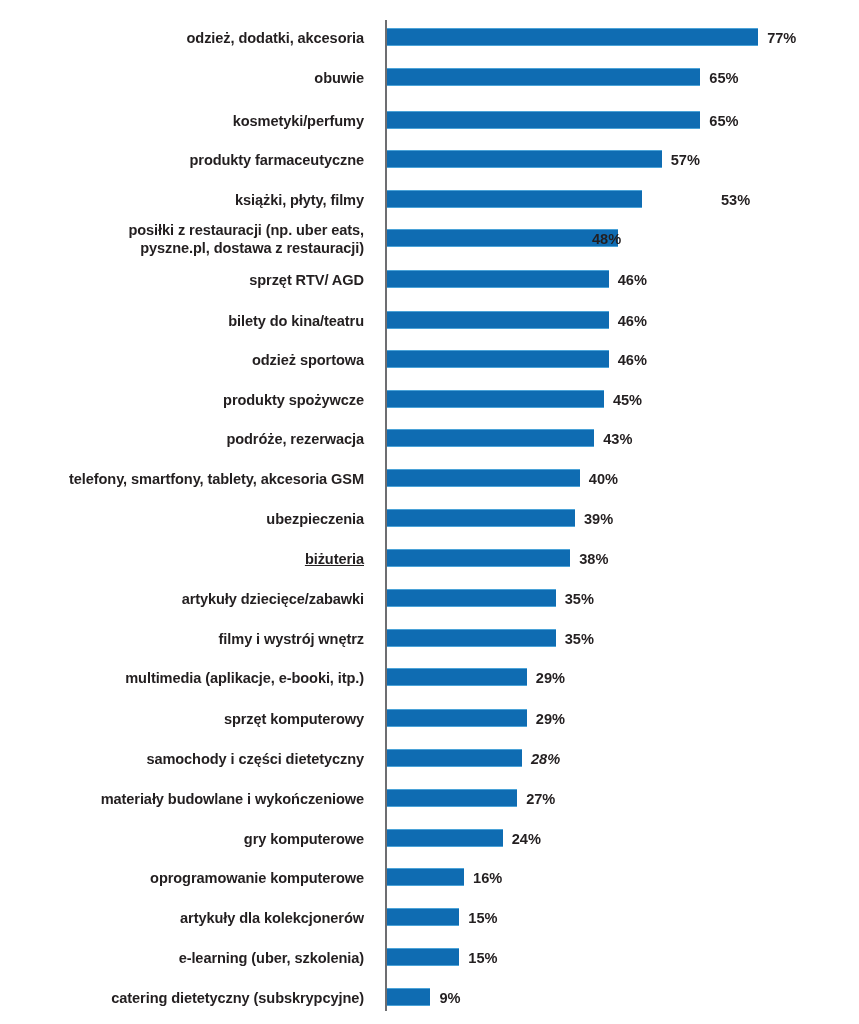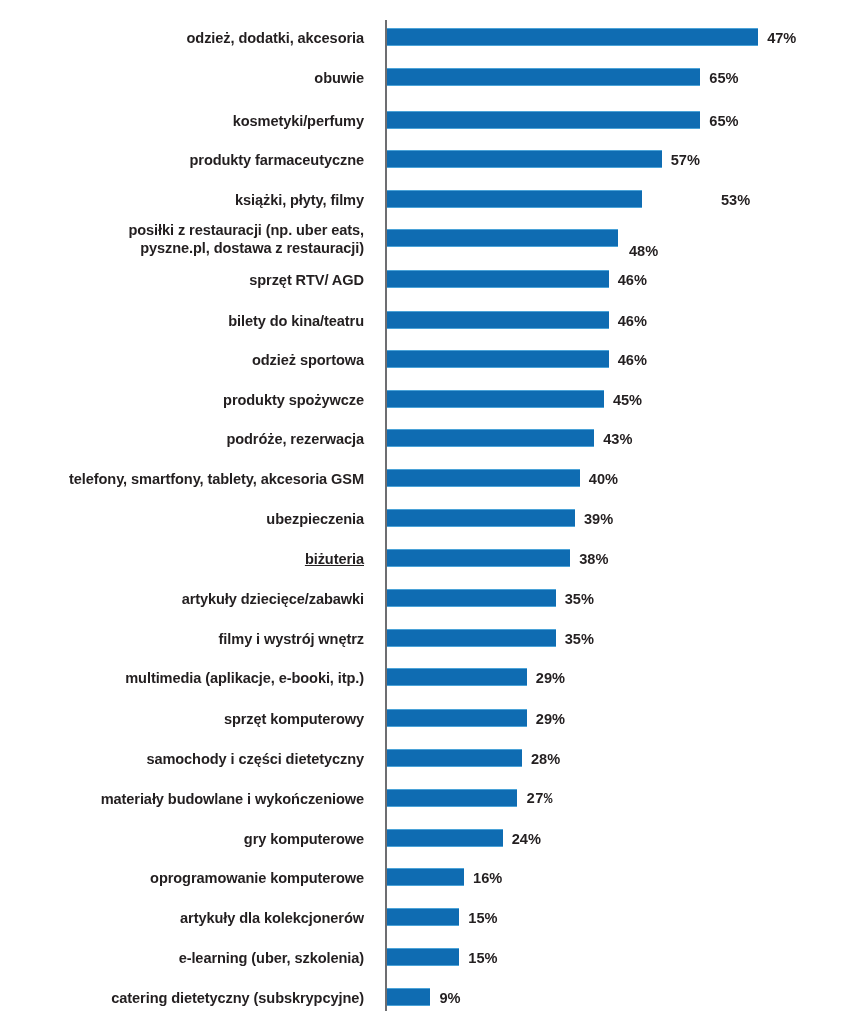--- a/index.html
+++ b/index.html
@@ -93,21 +93,21 @@
 <div id="chart-root">
 
   <div id="axis-line"></div>
 
   <div id="rows">
       <div class="bar-row" style="top: 0px;">
         <div class="row-label" style="top: 29px;">odzież, dodatki, akcesoria</div>
         <div class="bar-track" style="top: 28px; width: 371.14px;">
           <div class="bar" style="width: 371.14px;"></div>
         </div>
-        <div class="bar-value" style="top: 27px; left: 767.14px;">47%</div>
+        <div class="bar-value" style="top: 27px; left: 767.14px;">77%</div>
       </div>
       <div class="bar-row" style="top: 0px;">
         <div class="row-label" style="top: 69px;">obuwie</div>
         <div class="bar-track" style="top: 68px; width: 313.3px;">
           <div class="bar" style="width: 313.3px;"></div>
         </div>
         <div class="bar-value" style="top: 67px; left: 709.3px;">65%</div>
       </div>
       <div class="bar-row" style="top: 0px;">
         <div class="row-label" style="top: 112px;">kosmetyki/perfumy</div>
@@ -129,21 +129,21 @@
           <div class="bar" style="width: 255.46px;"></div>
         </div>
         <div class="bar-value" style="top: 189px; left: 685px; margin-left: 36px;">53%</div>
       </div>
       <div class="bar-row" style="top: 0px;">
         <div class="row-label" style="top: 221px;">posiłki z restauracji (np. uber eats,
 pyszne.pl, dostawa z restauracji)</div>
         <div class="bar-track" style="top: 229px; width: 231.36px;">
           <div class="bar" style="width: 231.36px;"></div>
         </div>
-        <div class="bar-value" style="top: 228px; left: 629px; margin-top: 12px;">48%</div>
+        <div class="bar-value" style="top: 228px; left: 592px;">48%</div>
       </div>
       <div class="bar-row" style="top: 0px;">
         <div class="row-label" style="top: 271px;">sprzęt RTV/ AGD</div>
         <div class="bar-track" style="top: 270px; width: 221.72px;">
           <div class="bar" style="width: 221.72px;"></div>
         </div>
         <div class="bar-value" style="top: 269px; left: 617.72px;">46%</div>
       </div>
       <div class="bar-row" style="top: 0px;">
         <div class="row-label" style="top: 312px;">bilety do kina/teatru</div>
@@ -220,28 +220,28 @@
         <div class="bar-track" style="top: 709px; width: 139.78px;">
           <div class="bar" style="width: 139.78px;"></div>
         </div>
         <div class="bar-value" style="top: 708px; left: 535.78px;">29%</div>
       </div>
       <div class="bar-row" style="top: 0px;">
         <div class="row-label" style="top: 750px;">samochody i części dietetyczny</div>
         <div class="bar-track" style="top: 749px; width: 134.96px;">
           <div class="bar" style="width: 134.96px;"></div>
         </div>
-        <div class="bar-value" style="top: 748px; left: 530.96px;">28%</div>
+        <div class="bar-value" style="top: 748px; left: 530.96px; font-style: italic;">28%</div>
       </div>
       <div class="bar-row" style="top: 0px;">
         <div class="row-label" style="top: 790px;">materiały budowlane i wykończeniowe</div>
         <div class="bar-track" style="top: 789px; width: 130.14px;">
           <div class="bar" style="width: 130.14px;"></div>
         </div>
-        <div class="bar-value" style="top: 788px; left: 526.14px; font-family: Liberation Mono, monospace;">27%</div>
+        <div class="bar-value" style="top: 788px; left: 526.14px;">27%</div>
       </div>
       <div class="bar-row" style="top: 0px;">
         <div class="row-label" style="top: 830px;">gry komputerowe</div>
         <div class="bar-track" style="top: 829px; width: 115.68px;">
           <div class="bar" style="width: 115.68px;"></div>
         </div>
         <div class="bar-value" style="top: 828px; left: 511.68px;">24%</div>
       </div>
       <div class="bar-row" style="top: 0px;">
         <div class="row-label" style="top: 869px;">oprogramowanie komputerowe</div>

